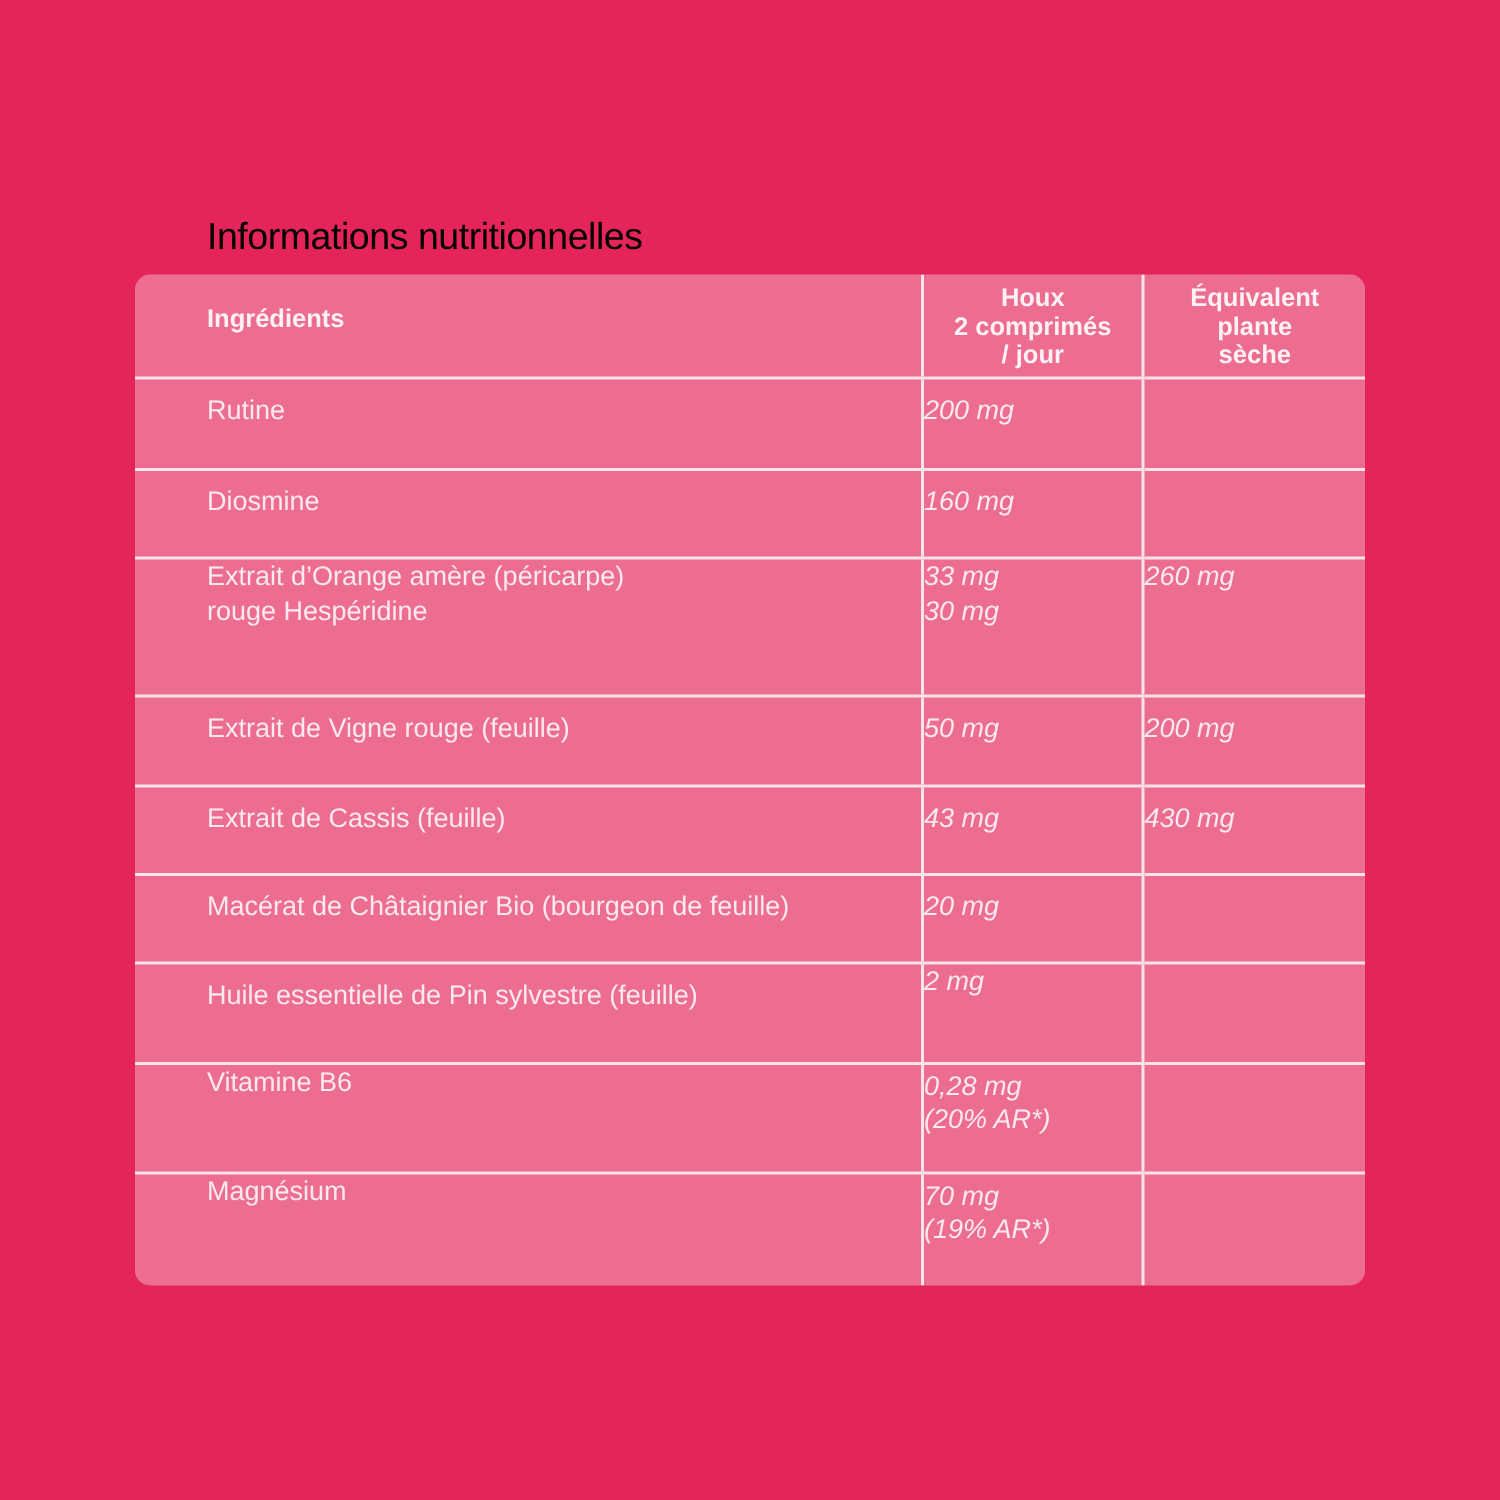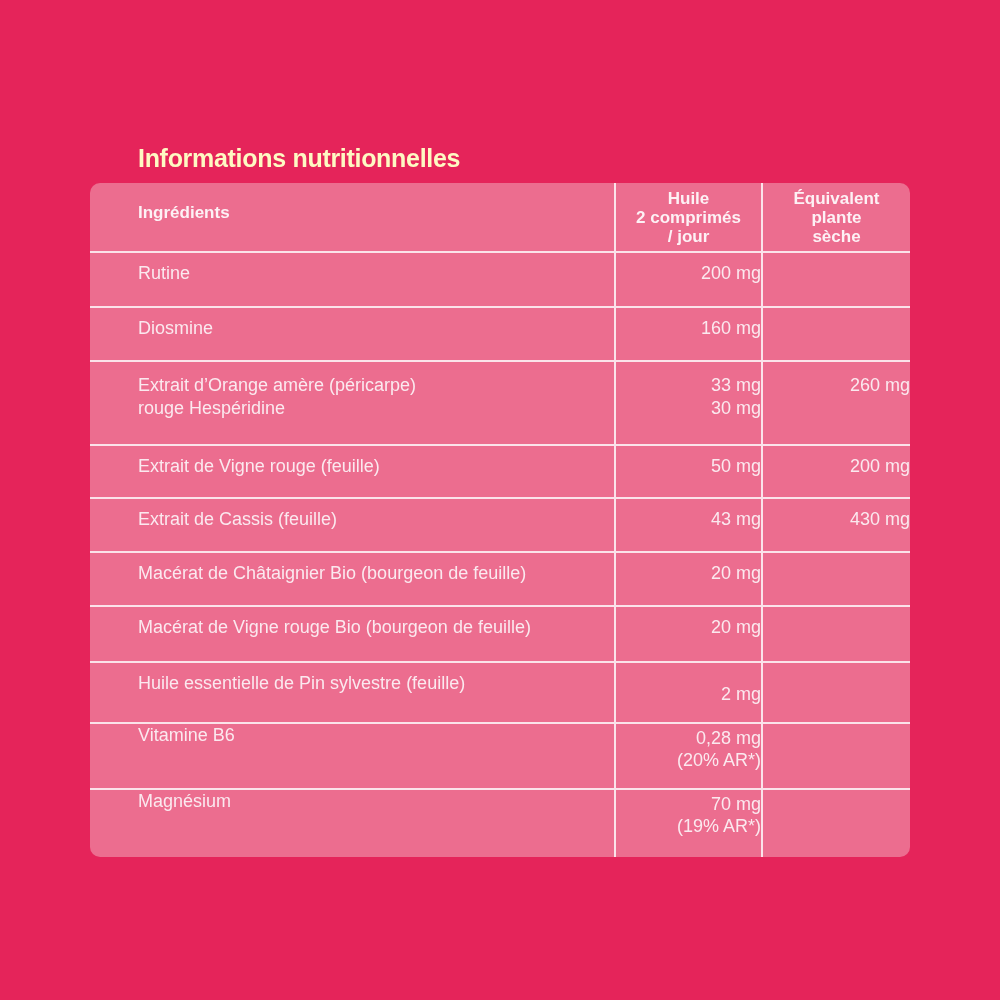--- a/index.html
+++ b/index.html
@@ -5,21 +5,21 @@
     html, body { margin:0; padding:0; }
     body {
       width:1000px; height:1000px;
       background:#e5245a;
       font-family:"Liberation Sans", "DejaVu Sans", sans-serif;
       position:relative;
       overflow:hidden;
     }
     .title {
       position:absolute; left:138px; top:144px;
-      font-size:25px; font-weight:bold; color:#fef9c3;
+      font-size:25px; font-weight:normal; color:#000000;
       letter-spacing:-0.3px;
     }
     .table-wrap {
       position:absolute; left:90px; top:183px;
       width:820px; height:674px;
       background:#ec6d8f;
       border-radius:10px;
       overflow:hidden;
     }
     table {
@@ -39,24 +39,24 @@
     }
     td + td, th + th { border-left:2px solid #fbe3ea; }
     tr:last-child td { border-bottom:none; }
     th {
       font-weight:bold; font-size:17px; line-height:19px;
       color:#fdf1f5;
     }
     th.h1 { text-align:left; padding-left:48px; vertical-align:top; padding-top:20px; }
     th.h2, th.h3 { text-align:center; vertical-align:top; padding-top:6px; }
     td.ing { text-align:left; padding-left:48px; vertical-align:top; }
-    td.num { text-align:right; vertical-align:top; }
+    td.num { text-align:left; vertical-align:top;font-style:italic; }
     .line { display:block; }
     tr.r-single td { padding-top:9px; }
-    tr.r-double td.ing, tr.r-double td.num { padding-top:12px; }
+    tr.r-double td.ing, tr.r-double td.num { padding-top:0; }
     tr.r-mid td.ing { padding-top:8px; }
     tr.r-mid td.num { padding-top:20px; }
     tr.r-pct td.ing { }
     tr.r-pct td.num { padding-top:3px; line-height:22px; }
   </style>
 </head>
 <body>
 
 <div class="title">Informations nutritionnelles</div>
 
@@ -64,21 +64,21 @@
   <table>
     <colgroup>
         <col class="c1">
         <col class="c2">
         <col class="c3">
       </colgroup>
     <thead>
       <tr style="height:69px">
         <th class="h1">Ingrédients</th>
         <th class="h2">
-          <span class="line">Huile</span>
+          <span class="line">Houx</span>
           <span class="line">2 comprimés</span>
           <span class="line">/ jour</span>
         </th>
         <th class="h3">
           <span class="line">Équivalent</span>
           <span class="line">plante</span>
           <span class="line">sèche</span>
         </th>
       </tr>
     </thead>
@@ -138,34 +138,25 @@
       </tr>
       <tr class="r-single" style="height:44px">
         <td class="ing">
             <span class="line">Macérat de Châtaignier Bio (bourgeon de feuille)</span>
           </td>
         <td class="num">
             <span class="line">20 mg</span>
           </td>
         <td class="num"></td>
       </tr>
-      <tr class="r-single" style="height:46px">
-        <td class="ing">
-            <span class="line">Macérat de Vigne rouge Bio (bourgeon de feuille)</span>
-          </td>
-        <td class="num">
-            <span class="line">20 mg</span>
-          </td>
-        <td class="num"></td>
-      </tr>
       <tr class="r-single" style="height:50px">
         <td class="ing" style="">
             <span class="line">Huile essentielle de Pin sylvestre (feuille)</span>
           </td>
-        <td class="num" style="padding-top:20px">
+        <td class="num" style="padding-top:0">
             <span class="line">2 mg</span>
           </td>
         <td class="num"></td>
       </tr>
       <tr class="r-pct" style="height:54px">
         <td class="ing">
             <span class="line">Vitamine B6</span>
           </td>
         <td class="num">
           <span class="line">0,28 mg</span>

